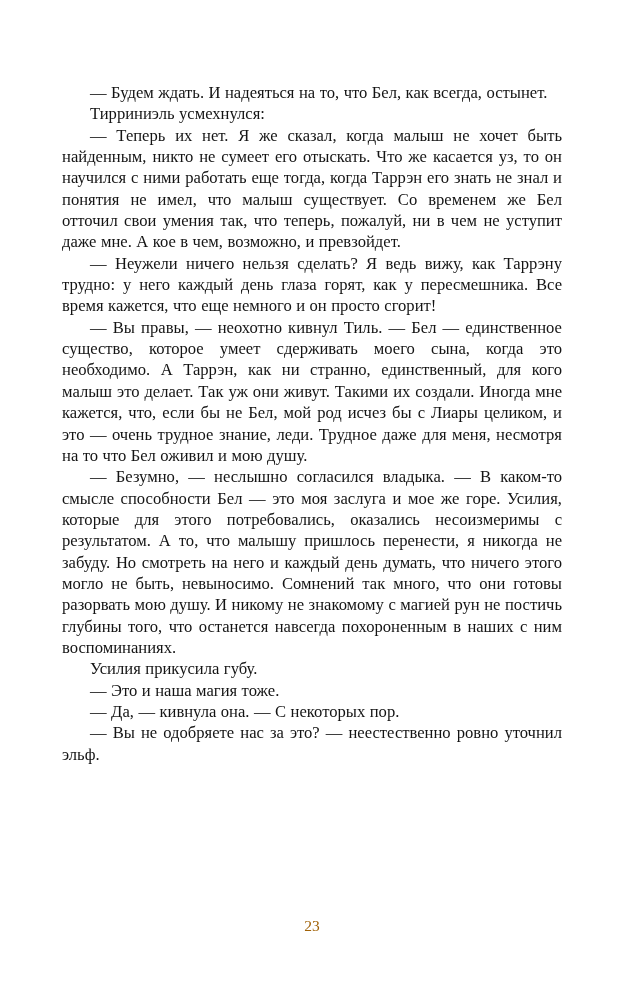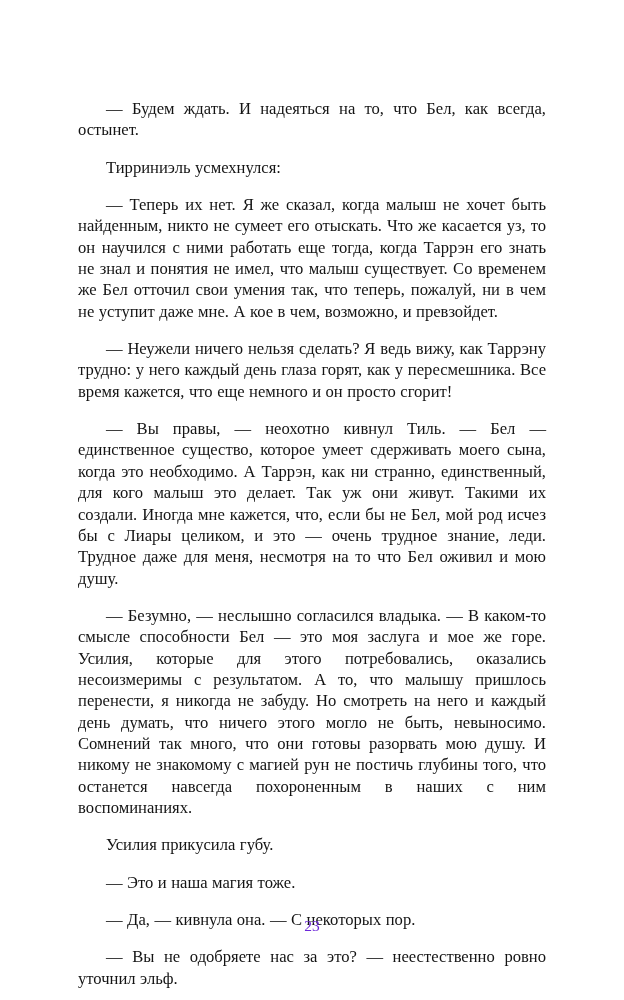--- a/index.html
+++ b/index.html
@@ -16,38 +16,38 @@
     font-family: "Liberation Serif", "DejaVu Serif", serif;
     color: #141414;
   }
   .text-block {
     position: absolute;
     top: 82px;
     left: 62px;
     width: 500px;
   }
   .text-block p {
-    margin: 16px;
+    margin: 0;
     padding: 0;
     font-size: 16.6px;
     line-height: 21.35px;
     text-align: justify;
     text-indent: 28px;
     hyphens: auto;
     -webkit-hyphens: auto;
     word-spacing: 0.02em;
   }
   .page-number {
     position: absolute;
     left: 0;
     right: 0;
     top: 917px;
     text-align: center;
     font-size: 15.5px;
-    color: #6d28d9;
+    color: #a16207;
   }
 </style>
 </head>
 <body>
 
 <div class="book-page">
   <main class="text-block">
 
   <p>— Будем ждать. И надеяться на то, что Бел, как всегда, остынет.</p>
       <p>Тирриниэль усмехнулся:</p>

